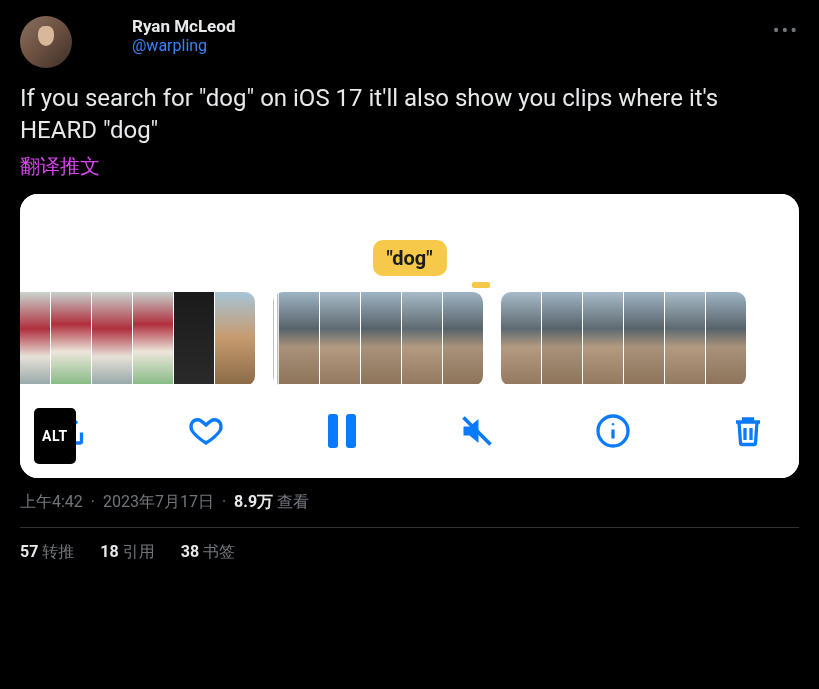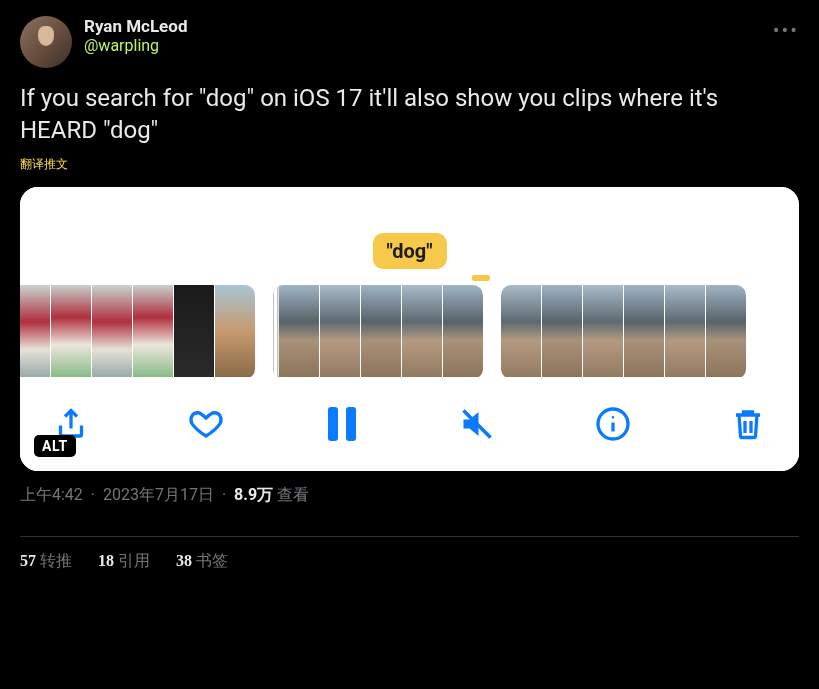--- a/index.html
+++ b/index.html
@@ -30,45 +30,45 @@
     overflow: hidden;
   }
   .avatar::after{
     content:"";
     position:absolute;
     left:18px; top:10px;
     width:16px; height:20px;
     background:#d8b89a;
     border-radius:40% 40% 50% 50%;
   }
-  .user-block { flex:1; }
+  .user-block { flex:1;margin-left:48px; }
   .display-name {
     font-weight: 700;
     font-size: 17px;
     color: #e7e9ea;
   }
   .handle {
     font-size: 16px;
-    color: #bef264;
+    color: #3b82f6;
   }
   .more-dots {
     color: #71767b;
     font-size: 20px;
     letter-spacing: 2px;
     padding-top:2px;
   }
   .tweet-text {
     font-size: 24px;
     line-height: 1.35;
     color: #e7e9ea;
     margin-bottom: 6px;
   }
   .translate-link {
-    color: #fde047;
-    font-size: 12px;
+    color: #d946ef;
+    font-size: 20px;
     margin-bottom: 14px;
     display:inline-block;
   }
   .media-card {
     background: #fff;
     border-radius: 18px;
     overflow: hidden;
     position: relative;
     margin-bottom: 14px;
   }
@@ -150,42 +150,41 @@
   .pause-bars { display:flex; gap:8px; }
   .pause-bars span { width:10px; height:34px; background:#0a7aff; border-radius:3px; }
   .alt-badge {
     position:absolute;
     left:14px;
     bottom:14px;
     background:#000;
     color:#fff;
     font-weight:700;
     font-size:14px;
-    padding:3px 8px;
+    padding:20px 8px;
     border-radius:5px;
     letter-spacing:0.5px;
   }
   .meta-line {
     color:#71767b;
     font-size:16px;
-    margin-bottom:30px;
+    margin-bottom:14px;
   }
   .meta-line .dot { margin:0 4px; }
   .views-num { color:#e7e9ea; font-weight:700; }
   .divider {
     height:1px;
     background:#2f3336;
     margin-bottom:14px;
   }
   .engagement {
     display:flex;
     gap:26px;
     color:#71767b;
     font-size:16px;
-    font-family:Liberation Serif, serif;
   }
   .engagement .num { color:#e7e9ea; font-weight:700; margin-right:4px; }
 </style>
 </head>
 <body>
 
 <div class="tweet">
 
   <div class="tweet-header">
     <div class="avatar"></div>

